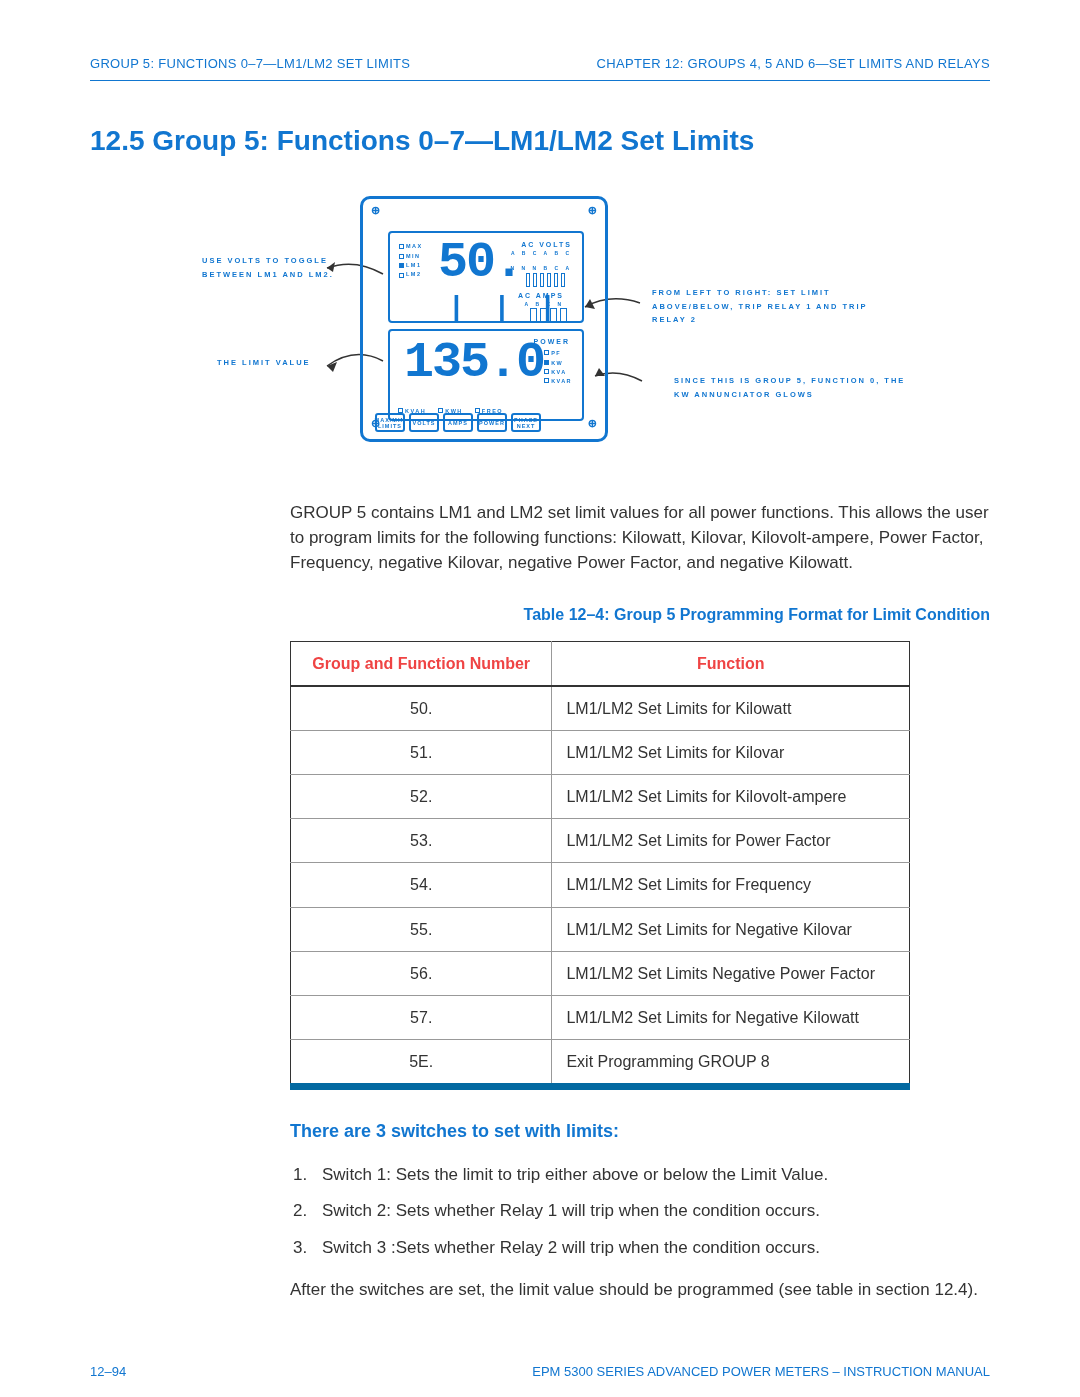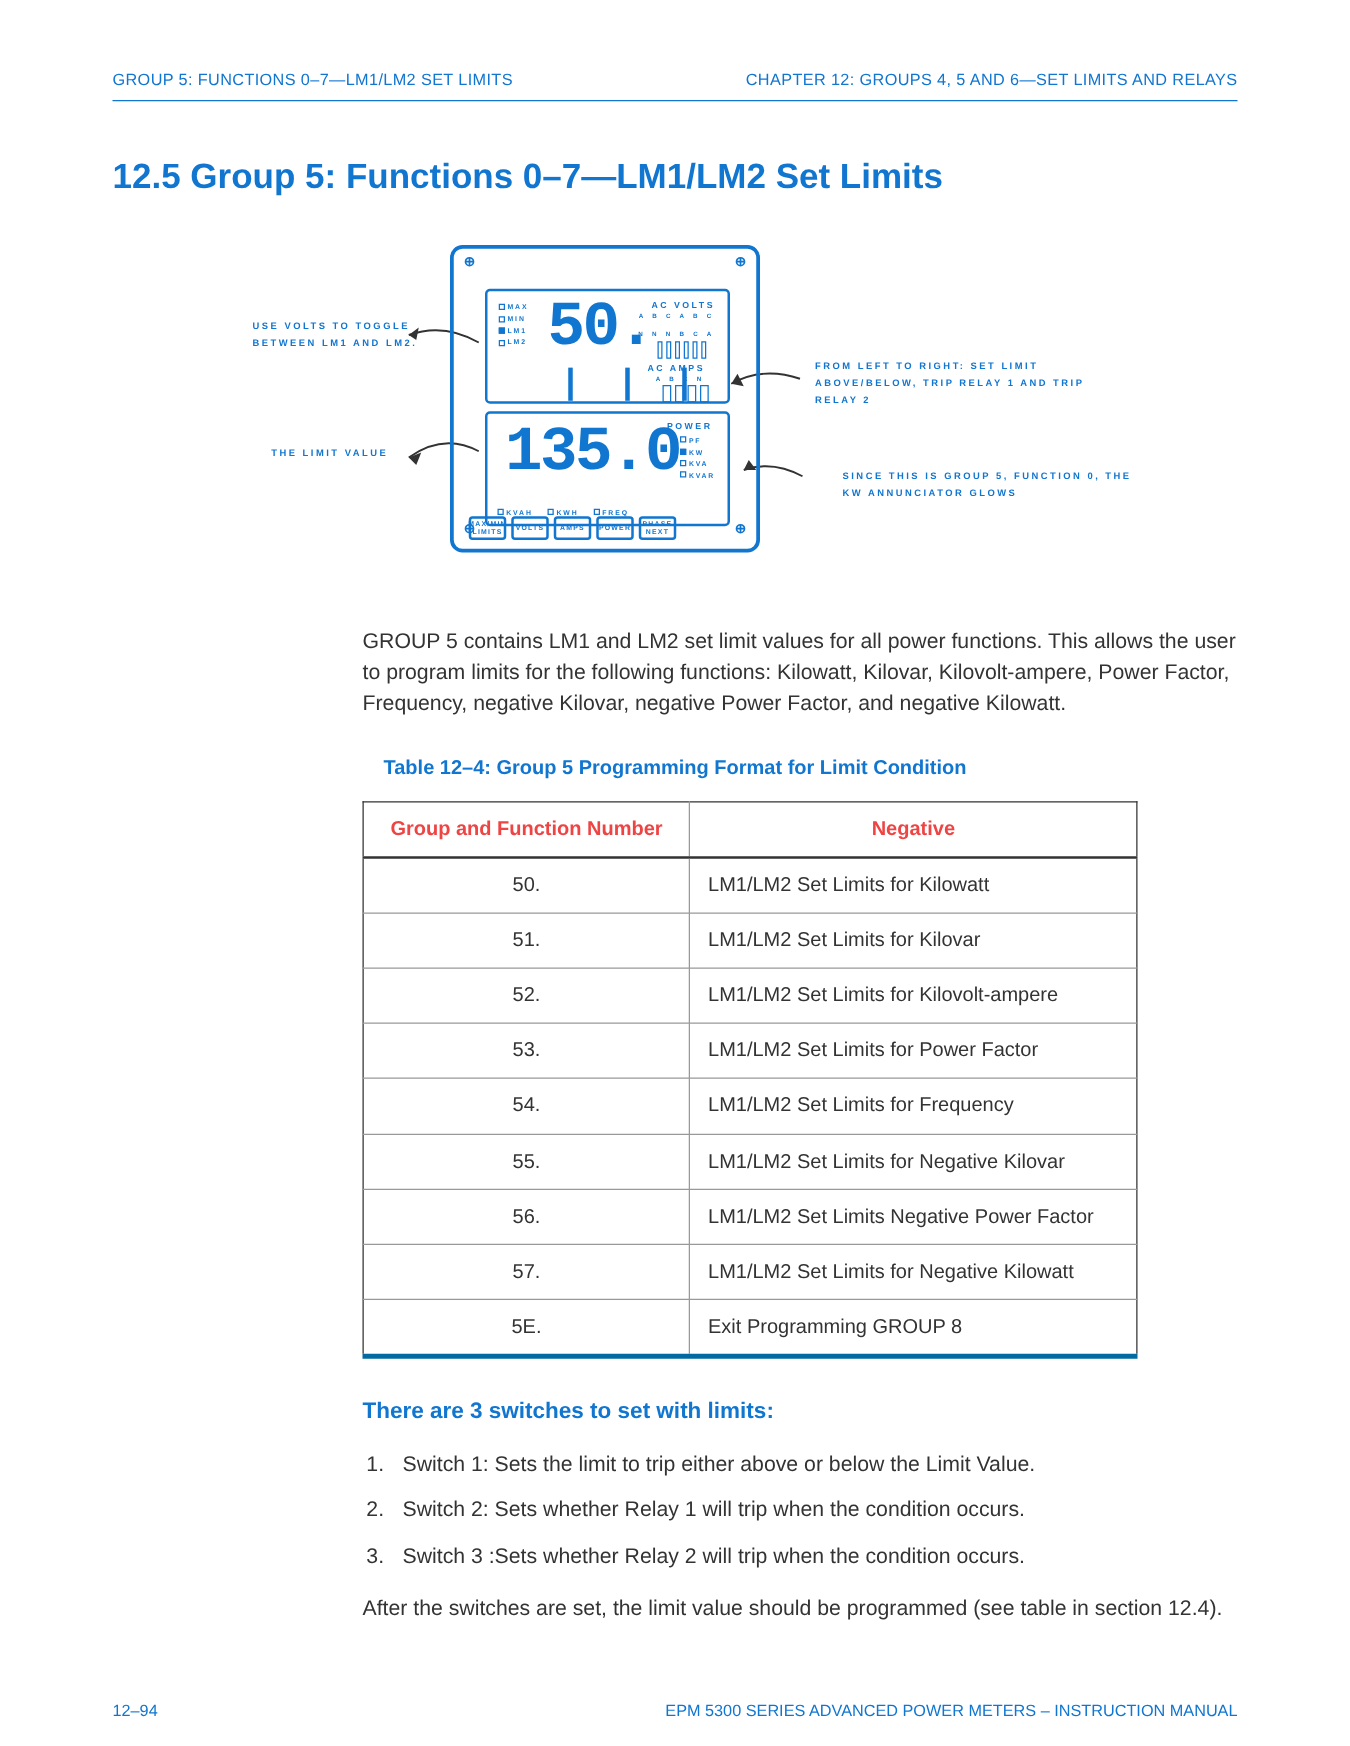--- a/index.html
+++ b/index.html
@@ -17,29 +17,29 @@
   .led-col span{display:block;}
   .led-col .sq{display:inline-block;width:5px;height:5px;border:1px solid #1176d0;margin-right:2px;vertical-align:middle;}
   .led-col .sq-f{background:#1176d0;}
   .panel-lbl{position:absolute;color:#1176d0;letter-spacing:2px;font-weight:bold;}
   .btn-row{position:absolute;left:12px;bottom:7px;display:flex;gap:4px;}
   .btn-row .b{border:2px solid #1176d0;border-radius:3px;font-size:5.5px;color:#1176d0;letter-spacing:1px;font-weight:bold;line-height:1.1;width:30px;height:19px;display:flex;align-items:center;justify-content:center;text-align:center;padding:1px;}
   .btn-row .b.double{flex-direction:column;}
   .callout{position:absolute;color:#1176d0;font-size:7.5px;font-weight:bold;letter-spacing:2px;line-height:1.8;margin-left:12px;}
   .arrow-svg{position:absolute;}
   .body-text{margin:0 0 28px 200px;font-size:17px;color:#333;}
-  .tbl-caption{text-align:center;color:#1176d0;font-size:16px;font-weight:600;margin-bottom:14px;}
+  .tbl-caption{text-align:right;color:#1176d0;font-size:16px;font-weight:600;margin-bottom:14px;}
   table.limits{width:620px;margin:0 0 28px 200px;border-collapse:collapse;font-size:16px;}
   table.limits th{text-align:center;color:#ef4444;font-weight:bold;padding:10px 14px;border-top:1px solid #333;border-bottom:2.5px solid #333;}
   table.limits th:first-child{border-left:1px solid #333;border-right:1px solid #999;}
   table.limits th:last-child{border-right:1px solid #333;}
   table.limits td{padding:10px 14px;border-bottom:1px solid #999;color:#333;}
   table.limits td:first-child{border-left:1px solid #333;border-right:1px solid #999;text-align:center;}
   table.limits td:last-child{border-right:1px solid #333;}
-  table.limits tr:last-child td{border-bottom:4px solid #0369a1;}
+  table.limits tr:last-child td{border-bottom:7px solid #0369a1;}
   h2.sub{color:#1176d0;font-size:18px;font-weight:600;margin:0 0 18px 200px;}
   ol.switches{margin:16px 0 18px 222px;font-size:17px;color:#333;}
   ol.switches li{margin-bottom:12px;padding-left:10px;}
   .after{margin:0 0 60px 200px;font-size:17px;}
   .ftr{display:flex;justify-content:space-between;color:#1176d0;font-size:13px;margin-top:40px;}
   .seg-bars{position:absolute;display:flex;gap:3px;}
   .seg-bars span{width:4px;height:14px;border:1.5px solid #1176d0;}
   .seg-bars.wide span{width:7px;}
 </style>
 </head>
@@ -147,21 +147,21 @@
 </div>
 </div>
 
 <p class="body-text">GROUP 5 contains LM1 and LM2 set limit values for all power functions. This allows the user to program limits for the following functions: Kilowatt, Kilovar, Kilovolt-ampere, Power Factor, Frequency, negative Kilovar, negative Power Factor, and negative Kilowatt.</p>
 
 <div class="tbl-caption">Table 12–4: Group 5 Programming Format for Limit Condition</div>
 <table class="limits">
   <thead>
       <tr>
     <th>Group and Function Number</th>
-    <th>Negative</th>
+    <th>Function</th>
   </tr>
     </thead>
   <tbody>
     <tr>
         <td>50.</td>
         <td>LM1/LM2 Set Limits for Kilowatt</td>
       </tr>
     <tr>
         <td>51.</td>
         <td>LM1/LM2 Set Limits for Kilovar</td>

